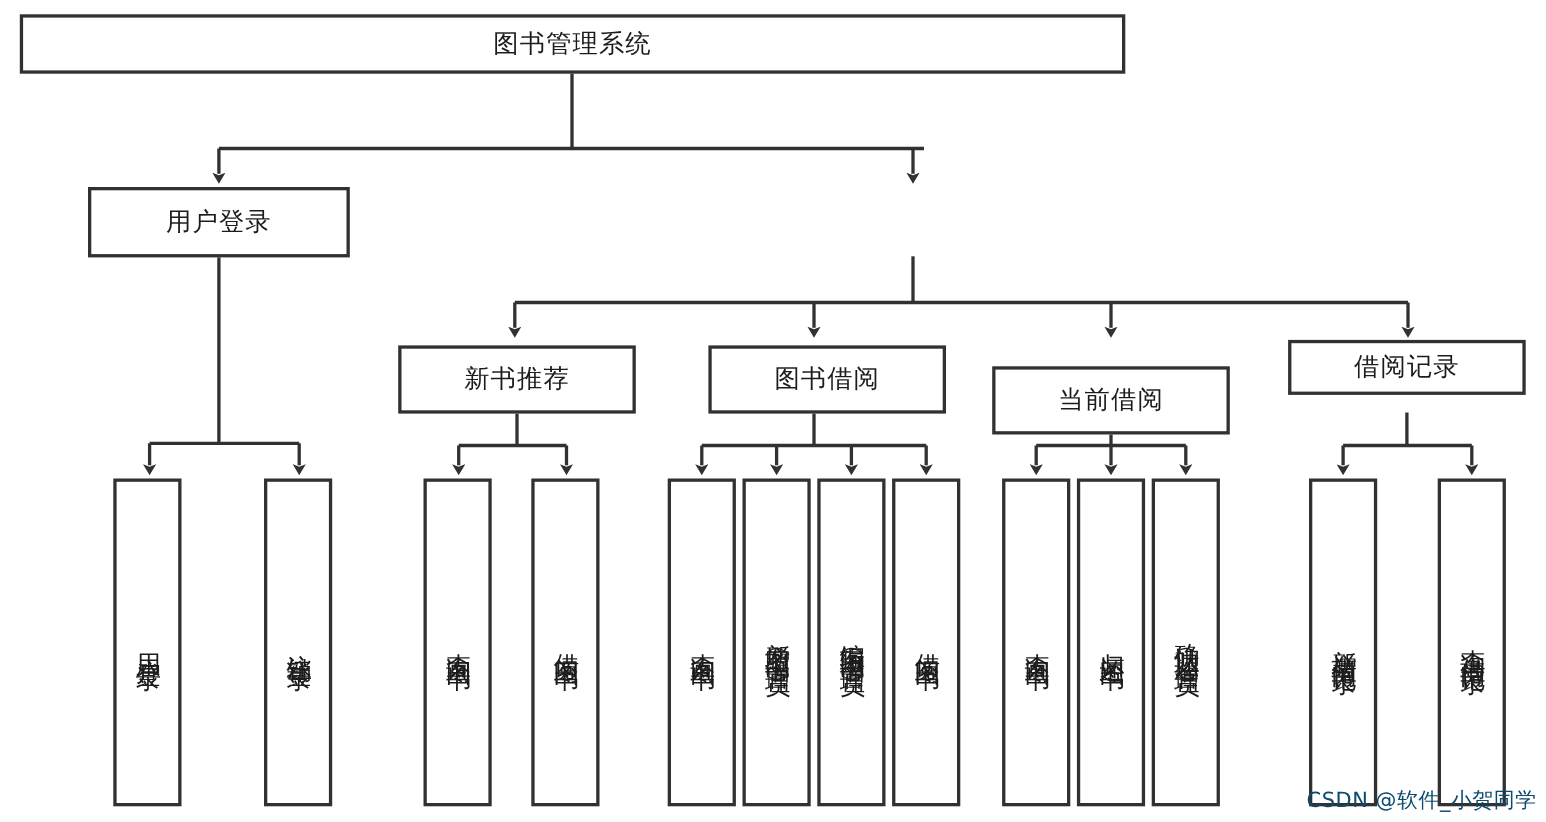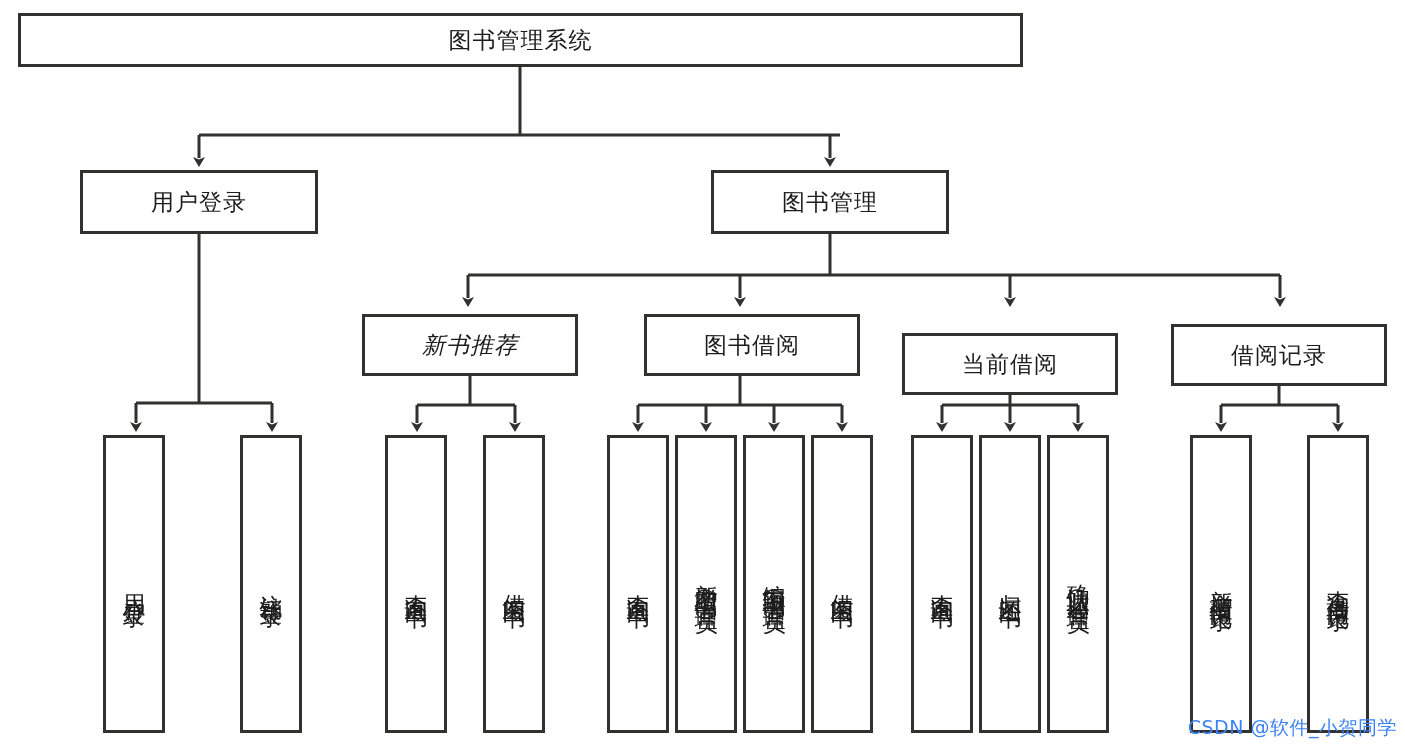--- a/index.html
+++ b/index.html
@@ -48,21 +48,21 @@
     font-size: 23px;
     letter-spacing: 4px;
     line-height: 1;
     white-space: nowrap;
   }
   .watermark {
     position: absolute;
     right: 8px;
     bottom: 6px;
     font-size: 19px;
-    color: #3b82f6;
+    color: #0c4a6e;
     letter-spacing: 0.5px;
     white-space: nowrap;
     font-family: "DejaVu Sans", "Liberation Sans", sans-serif;
   }
 </style>
 </head>
 <body>
 
 <div id="canvas">
 
@@ -116,34 +116,31 @@
     </g>
   </svg>
 
   <div class="node" style="left:18px; top:13px; width:1005px; height:54px;">
     <span class="label">图书管理系统</span>
   </div>
 
   <div class="node" style="left:80px; top:170px; width:238px; height:64px;">
     <span class="label">用户登录</span>
   </div>
-  <div class="node" style="left:711px; top:170px; width:238px; height:64px;">
-    <span class="label">图书管理</span>
-  </div>
 
-  <div class="node" style="left:362px; top:314px; width:216px; height:62px;font-style:italic;">
+  <div class="node" style="left:362px; top:314px; width:216px; height:62px;">
     <span class="label">新书推荐</span>
   </div>
   <div class="node" style="left:644px; top:314px; width:216px; height:62px;">
     <span class="label">图书借阅</span>
   </div>
   <div class="node" style="left:902px; top:314px; width:216px; height:62px;margin-top:19px;">
     <span class="label">当前借阅</span>
   </div>
-  <div class="node" style="left:1171px; top:324px; width:216px; height:62px;">
+  <div class="node" style="left:1171px; top:309px; width:216px; height:50px;">
     <span class="label">借阅记录</span>
   </div>
 
   <div class="node leaf" style="left:103px; top:435px; width:62px; height:298px;">
     <span class="label">用户登录</span>
   </div>
   <div class="node leaf" style="left:240px; top:435px; width:62px; height:298px;">
     <span class="label">注销登录</span>
   </div>
 

